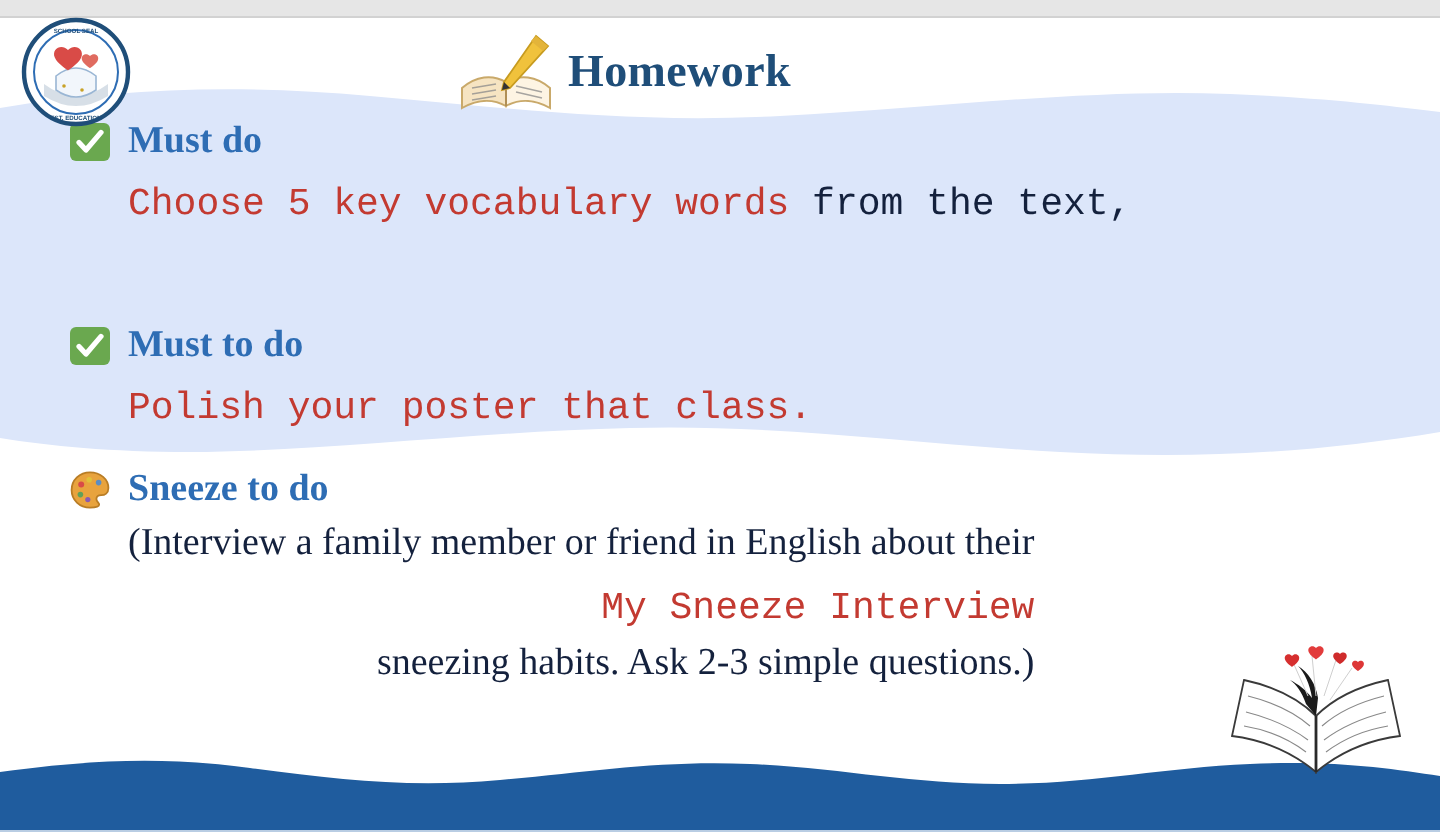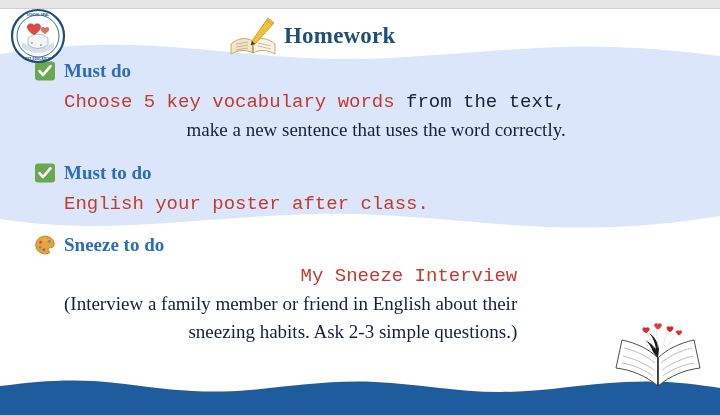--- a/index.html
+++ b/index.html
@@ -207,62 +207,59 @@
           <svg width="22" height="22" viewBox="0 0 22 22" xmlns="http://www.w3.org/2000/svg">
             <rect x="1" y="1.5" width="20" height="19" rx="3" fill="#6aa84f"></rect>
             <path d="M5.5 11.2 L9 15 L16.5 6.2" fill="none" stroke="#ffffff" stroke-width="2.6" stroke-linecap="round" stroke-linejoin="round"></path>
           </svg>
         </span>
         <span class="sec-title">Must do</span>
       </div>
       <div class="body-line first">
         <span class="red">Choose 5 key vocabulary words</span><span class="dark"> from the text,</span>
       </div>
-      <div class="body-line">
-        <span class="dark">make a new sentence that uses the word correctly.</span>
-      </div>
     </div>
 
     <div class="section sec-need">
       <div class="sec-head">
         <span class="ico">
           <svg width="22" height="22" viewBox="0 0 22 22" xmlns="http://www.w3.org/2000/svg">
             <rect x="1" y="1.5" width="20" height="19" rx="3" fill="#6aa84f"></rect>
             <path d="M5.5 11.2 L9 15 L16.5 6.2" fill="none" stroke="#ffffff" stroke-width="2.6" stroke-linecap="round" stroke-linejoin="round"></path>
           </svg>
         </span>
         <span class="sec-title">Must to do</span>
       </div>
       <div class="body-line first">
-        <span class="red">English your poster after class.</span>
+        <span class="red">Polish your poster that class.</span>
       </div>
     </div>
 
     <div class="section sec-choose">
       <div class="sec-head">
         <span class="ico">
           <svg width="22" height="22" viewBox="0 0 22 22" xmlns="http://www.w3.org/2000/svg">
             <path d="M11 2.2 C16.2 2.2 20.2 5.6 20.2 10 C20.2 12.6 18.4 13.6 16.6 13.6
                      C15.2 13.6 14.2 14.3 14.2 15.5 C14.2 17 15.6 17.3 15.6 18.3
                      C15.6 19.3 13.8 19.8 11 19.8 C5.8 19.8 1.8 16 1.8 11
                      C1.8 6 5.8 2.2 11 2.2 Z" fill="#e8a33d" stroke="#b97d25" stroke-width="0.9"></path>
             <circle cx="6.6" cy="8.2" r="1.5" fill="#d94b47"></circle>
             <circle cx="10.6" cy="5.9" r="1.4" fill="#e0c13a"></circle>
             <circle cx="15.3" cy="7.3" r="1.4" fill="#5a8dc4"></circle>
             <circle cx="6.2" cy="13.3" r="1.4" fill="#5fa15a"></circle>
             <circle cx="9.9" cy="15.8" r="1.3" fill="#8a5bb0"></circle>
           </svg>
         </span>
         <span class="sec-title">Sneeze to do</span>
       </div>
+      <div class="body-line">
+        <span class="dark">(Interview a family member or friend in English about their</span>
+      </div>
       <div class="body-line first">
         <span class="red">My Sneeze Interview</span>
-      </div>
-      <div class="body-line">
-        <span class="dark">(Interview a family member or friend in English about their</span>
       </div>
       <div class="body-line">
         <span class="dark">sneezing habits. Ask 2-3 simple questions.)</span>
       </div>
     </div>
 
   </div>
 
   <div class="doodle">
     <svg width="112" height="80" viewBox="0 0 112 80" xmlns="http://www.w3.org/2000/svg">

